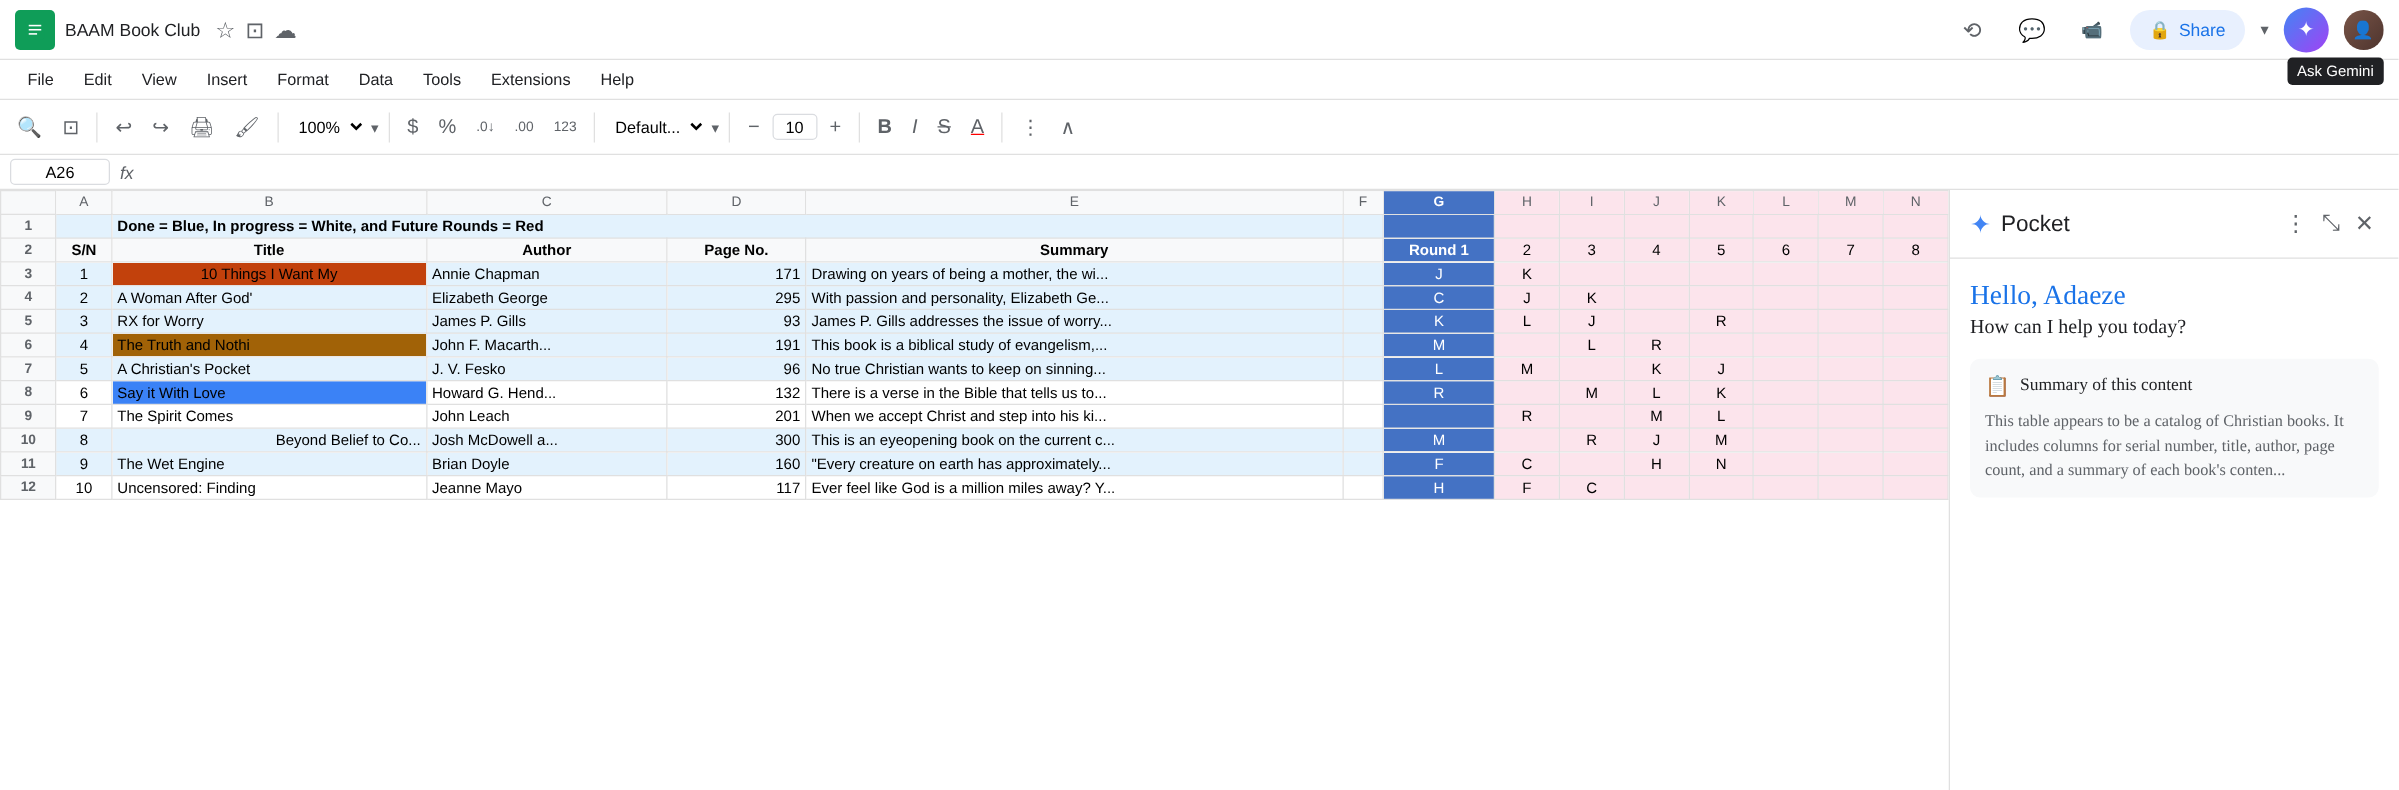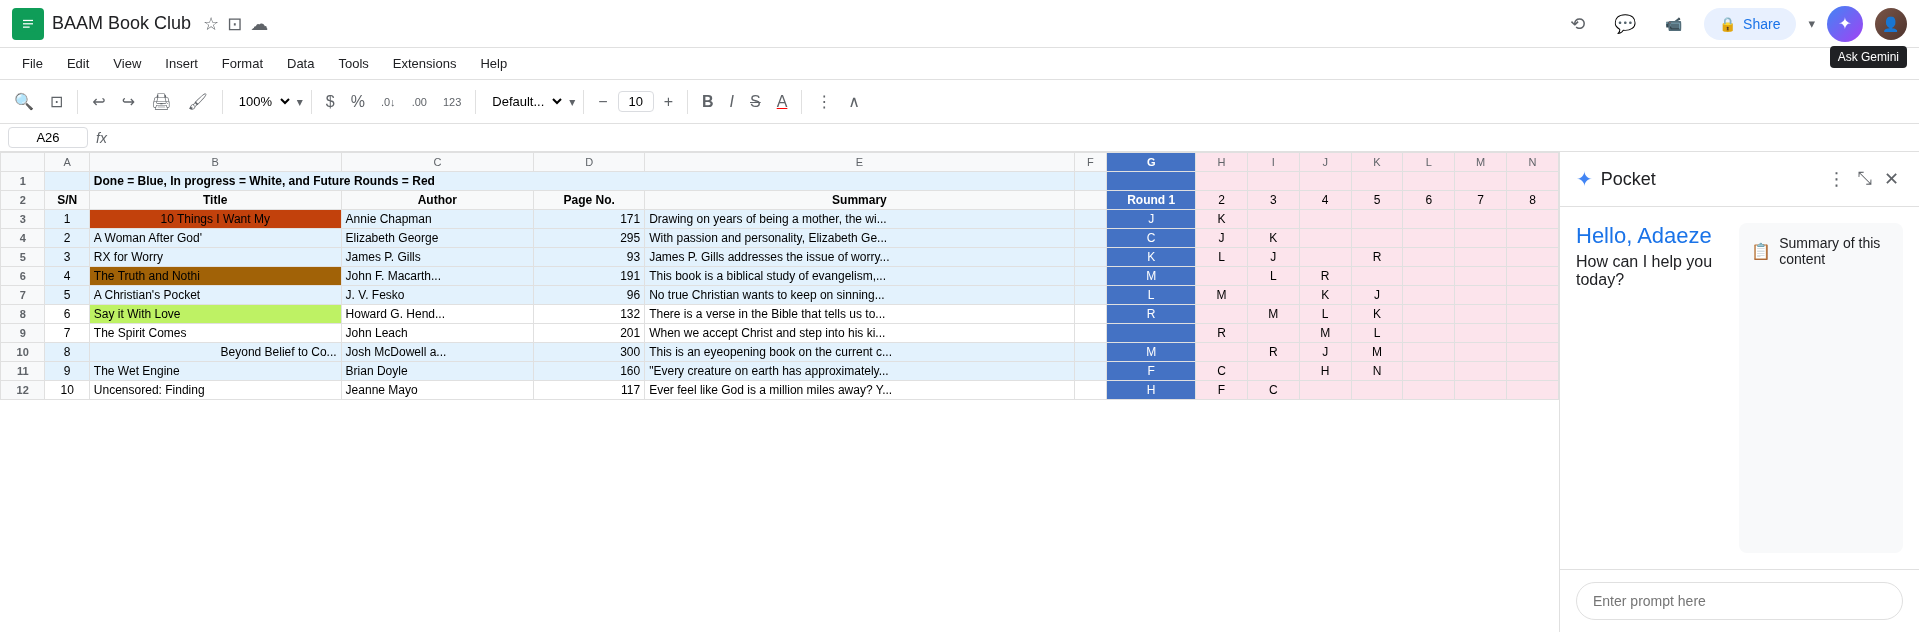--- a/index.html
+++ b/index.html
@@ -2,21 +2,21 @@
 <html><head>
   <meta charset="utf-8">
   <style>
     * { box-sizing: border-box; margin: 0; padding: 0; }
     body { font-family: Arial, sans-serif; font-size: 13px; background: #fff; width: 1919px; height: 632px; overflow: hidden; display: flex; flex-direction: column; }
 
     
     .top-bar { display: flex; align-items: center; padding: 4px 12px; height: 48px; border-bottom: 1px solid #e0e0e0; gap: 8px; }
     .app-icon { width: 32px; height: 32px; background: #0f9d58; border-radius: 4px; display: flex; align-items: center; justify-content: center; }
     .app-icon svg { width: 20px; height: 20px; }
-    .doc-title { font-size: 18px; font-weight: 500; color: #202124; margin-right: 4px; }
+    .doc-title { font-size: 14px; font-weight: 500; color: #202124; margin-right: 4px; }
     .top-bar-icons { display: flex; gap: 8px; align-items: center; color: #5f6368; }
     .top-bar-icons span { cursor: pointer; font-size: 18px; }
     .spacer { flex: 1; }
     .top-right { display: flex; align-items: center; gap: 12px; }
     .icon-btn { width: 36px; height: 36px; border-radius: 50%; display: flex; align-items: center; justify-content: center; cursor: pointer; color: #5f6368; font-size: 18px; }
     .share-btn { display: flex; align-items: center; gap: 6px; background: #e8f0fe; border: none; border-radius: 20px; padding: 8px 16px; cursor: pointer; color: #1a73e8; font-size: 14px; font-weight: 500; }
     .gemini-btn { width: 36px; height: 36px; border-radius: 50%; background: linear-gradient(135deg, #4285f4, #a142f4); display: flex; align-items: center; justify-content: center; cursor: pointer; }
     .avatar { width: 32px; height: 32px; border-radius: 50%; background: #795548; overflow: hidden; cursor: pointer; }
     .avatar-inner { width: 100%; height: 100%; background: linear-gradient(135deg, #795548, #4e342e); display: flex; align-items: center; justify-content: center; color: white; font-size: 14px; }
     .ask-gemini-tooltip { background: #202124; color: white; font-size: 12px; padding: 4px 8px; border-radius: 4px; white-space: nowrap; position: relative; }
@@ -54,21 +54,21 @@
     .header-row th { background: #f8f9fa; }
     .col-g-header { background: #4472c4 !important; color: white !important; font-weight: bold; text-align: center; }
 
     
     .gemini-panel { width: 360px; border-left: 1px solid #e0e0e0; display: flex; flex-direction: column; background: #fff; }
     .gemini-header { display: flex; align-items: center; padding: 12px 16px; border-bottom: 1px solid #e0e0e0; }
     .gemini-title { display: flex; align-items: center; gap: 8px; font-size: 18px; font-weight: 500; color: #202124; flex: 1; }
     .gemini-star { color: #4285f4; font-size: 20px; }
     .gemini-header-icons { display: flex; gap: 4px; color: #5f6368; }
     .gemini-header-icon { cursor: pointer; font-size: 18px; padding: 4px; border-radius: 4px; }
-    .gemini-body { flex: 1; padding: 16px; display: flex; flex-direction: row; gap: 16px; overflow-y: auto; }
+    .gemini-body { flex: 1; padding: 16px; display: flex; flex-direction: column; gap: 16px; overflow-y: auto; font-family: Liberation Serif, serif; }
     .gemini-greeting h2 { font-size: 22px; color: #1a73e8; font-weight: 400; }
     .gemini-greeting p { font-size: 16px; color: #202124; margin-top: 4px; }
     .gemini-summary { background: #f8f9fa; border-radius: 8px; padding: 12px; }
     .gemini-summary-header { display: flex; align-items: center; gap: 8px; font-size: 14px; font-weight: 500; color: #202124; margin-bottom: 8px; }
     .gemini-summary-icon { color: #5f6368; font-size: 16px; }
     .gemini-summary p { font-size: 13px; color: #5f6368; line-height: 1.5; }
     .gemini-input-area { padding: 12px 16px; border-top: 1px solid #e0e0e0; }
     .gemini-input { width: 100%; border: 1px solid #e0e0e0; border-radius: 24px; padding: 10px 16px; font-size: 14px; color: #9aa0a6; outline: none; cursor: text; }
   </style>
 </head>
@@ -303,21 +303,21 @@
               <td style="background: rgb(252, 228, 236); text-align: center;"></td>
               <td style="background: rgb(252, 228, 236); text-align: center;">K</td>
               <td style="background: rgb(252, 228, 236); text-align: center;">J</td>
               <td style="background: rgb(252, 228, 236); text-align: center;"></td>
               <td style="background: rgb(252, 228, 236); text-align: center;"></td>
               <td style="background: rgb(252, 228, 236); text-align: center;"></td>
             </tr>
             <tr>
               <th class="row-header">8</th>
               <td style="background: white; text-align: center;">6</td>
-              <td style="background: #bef264; text-align: left;">Say it With Love</td>
+              <td style="background: #3b82f6; text-align: left;">Say it With Love</td>
               <td style="background: white; text-align: left;">Howard G. Hend...</td>
               <td style="background: white; text-align: right;">132</td>
               <td style="background: white; text-align: left; margin-top: 36px;">There is a verse in the Bible that tells us to...</td>
               <td style="background: white; text-align: center;"></td>
               <td style="background: rgb(68, 114, 196); text-align: center; color: white;">R</td>
               <td style="background: rgb(252, 228, 236); text-align: center;"></td>
               <td style="background: rgb(252, 228, 236); text-align: center;">M</td>
               <td style="background: rgb(252, 228, 236); text-align: center;">L</td>
               <td style="background: rgb(252, 228, 236); text-align: center;">K</td>
               <td style="background: rgb(252, 228, 236); text-align: center;"></td>
@@ -412,20 +412,18 @@
     <div class="gemini-body">
       <div class="gemini-greeting">
         <h2>Hello, Adaeze</h2>
         <p>How can I help you today?</p>
       </div>
       <div class="gemini-summary">
         <div class="gemini-summary-header">
           <span class="gemini-summary-icon">📋</span>
           <span>Summary of this content</span>
         </div>
+        <p>This table appears to be a catalog of Christian books. It includes columns for serial number, title, author, page count, and a summary of each book's conten...</p>
       </div>
     </div>
-    <div class="gemini-input-area">
-      <input class="gemini-input" type="text" placeholder="Enter prompt here" style="">
-    </div>
   </div>
 
 </div>
 
 </body></html>

